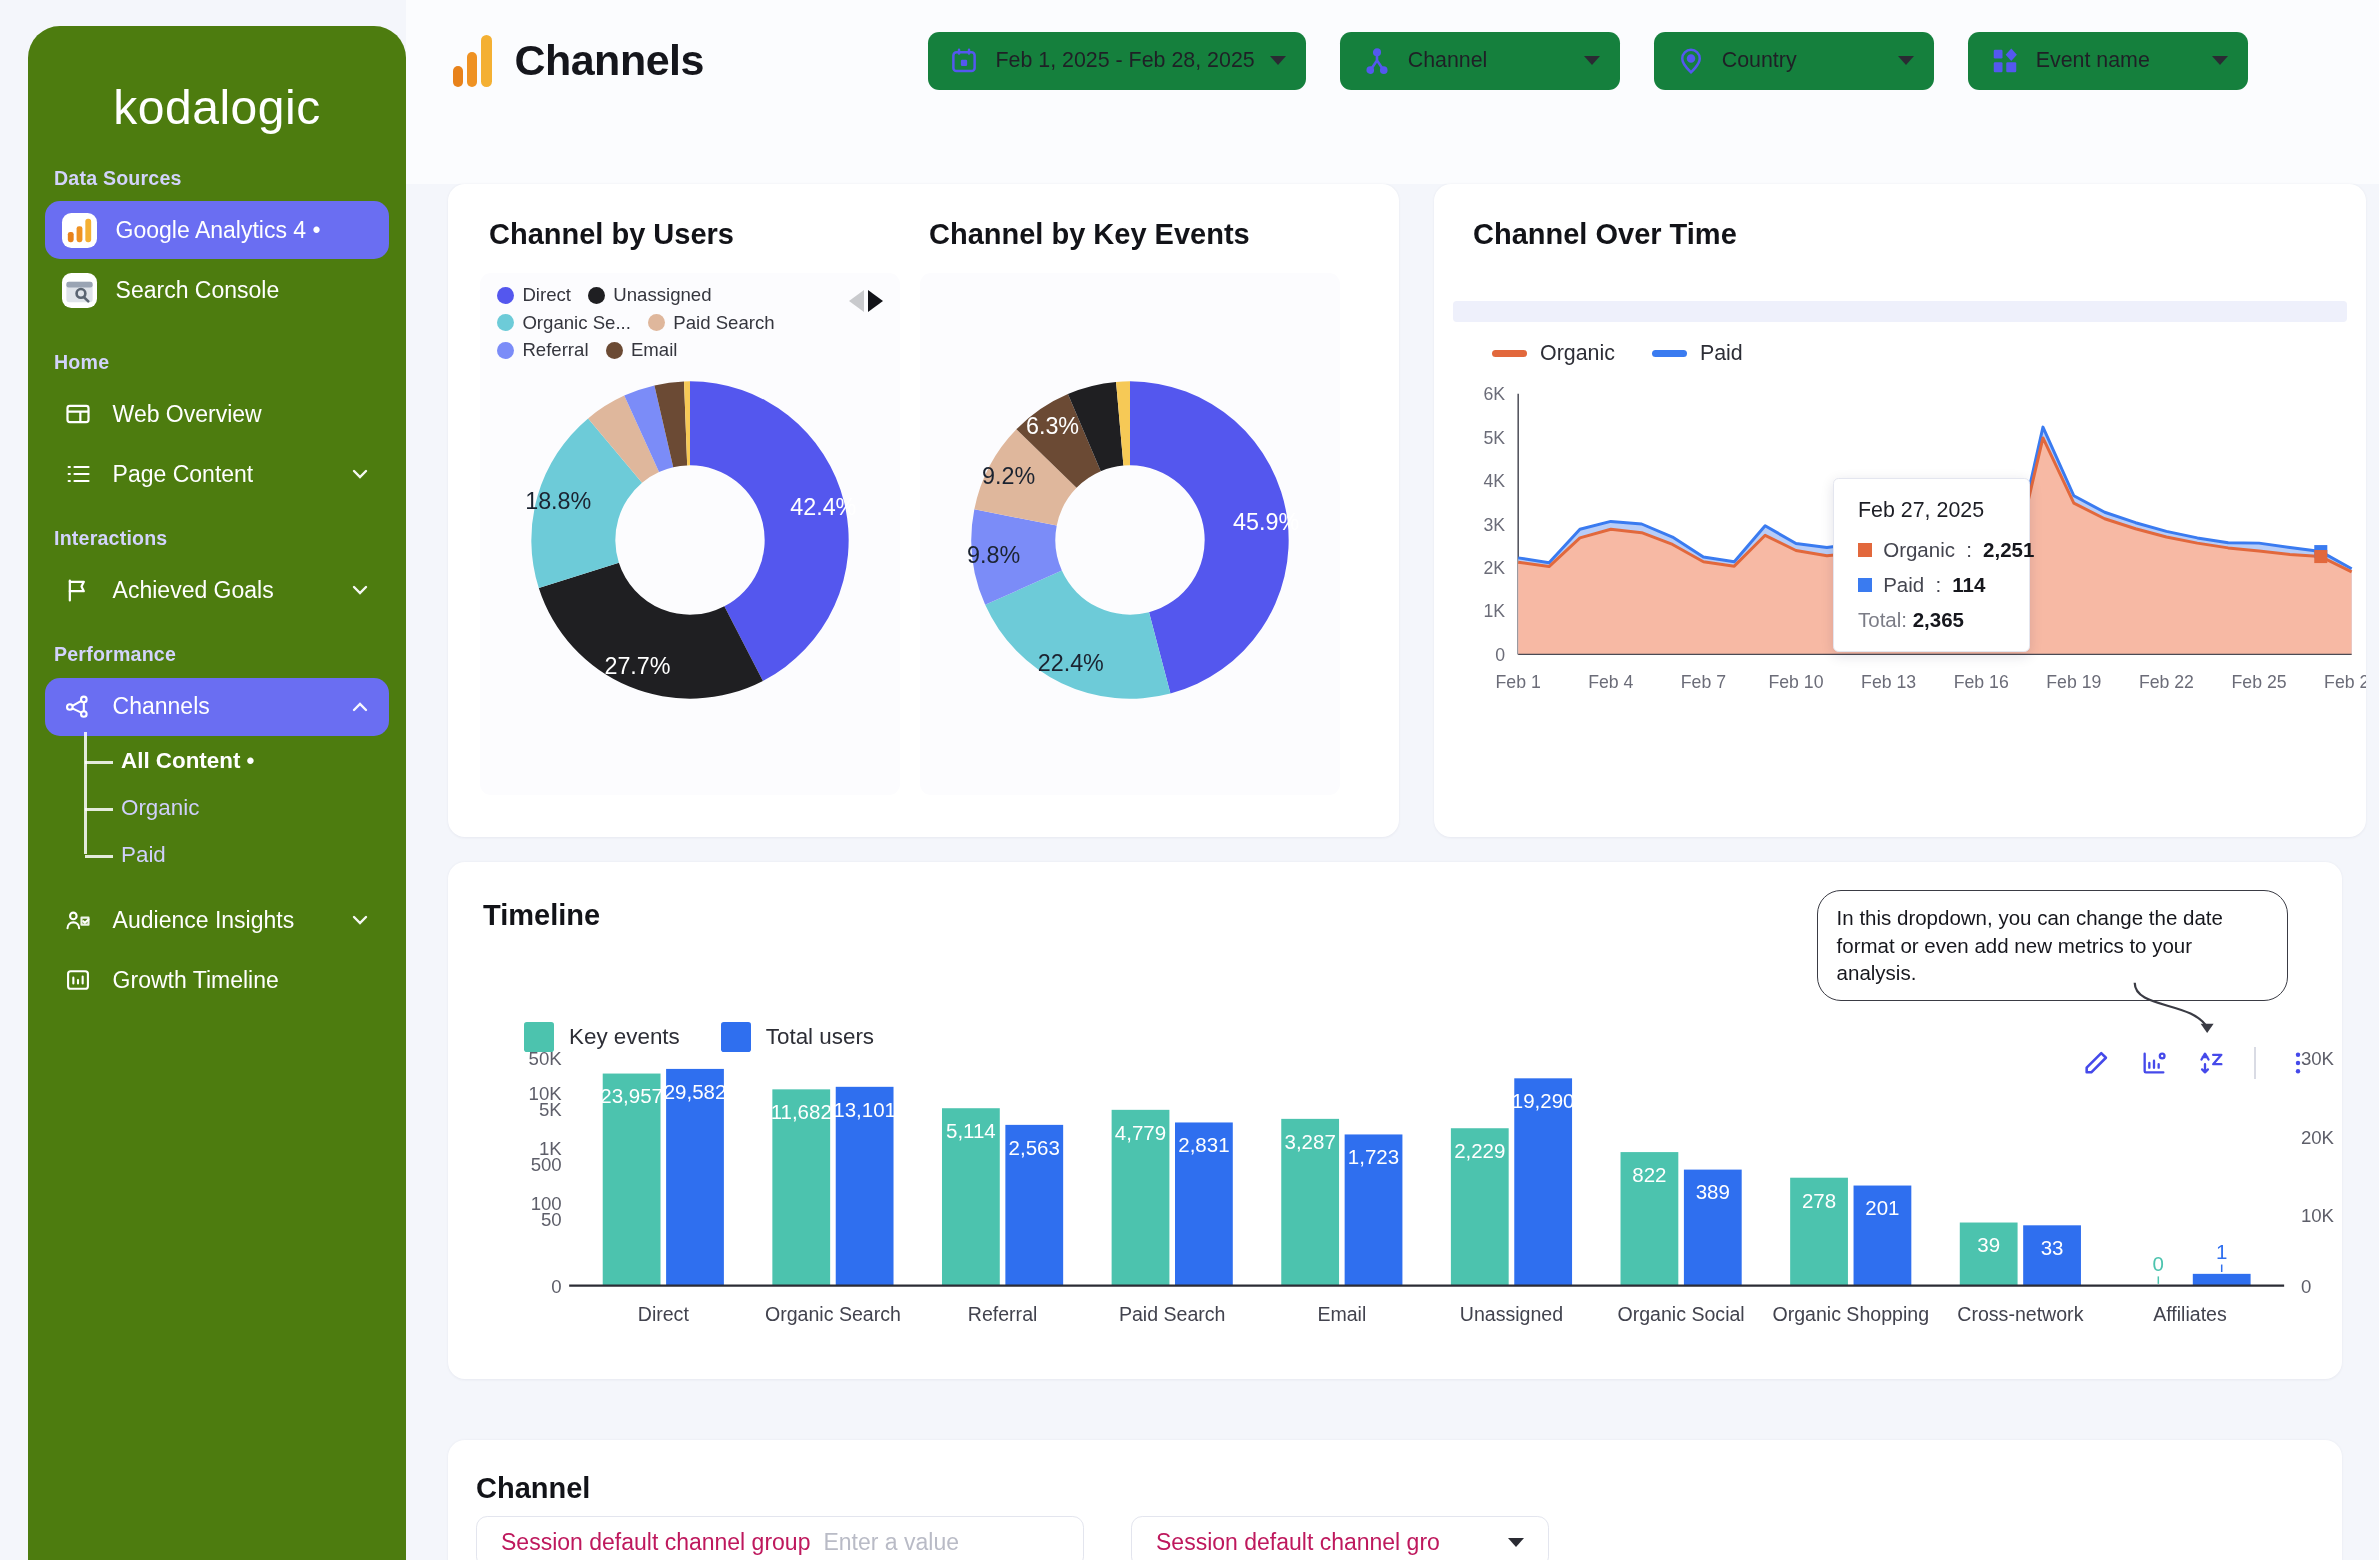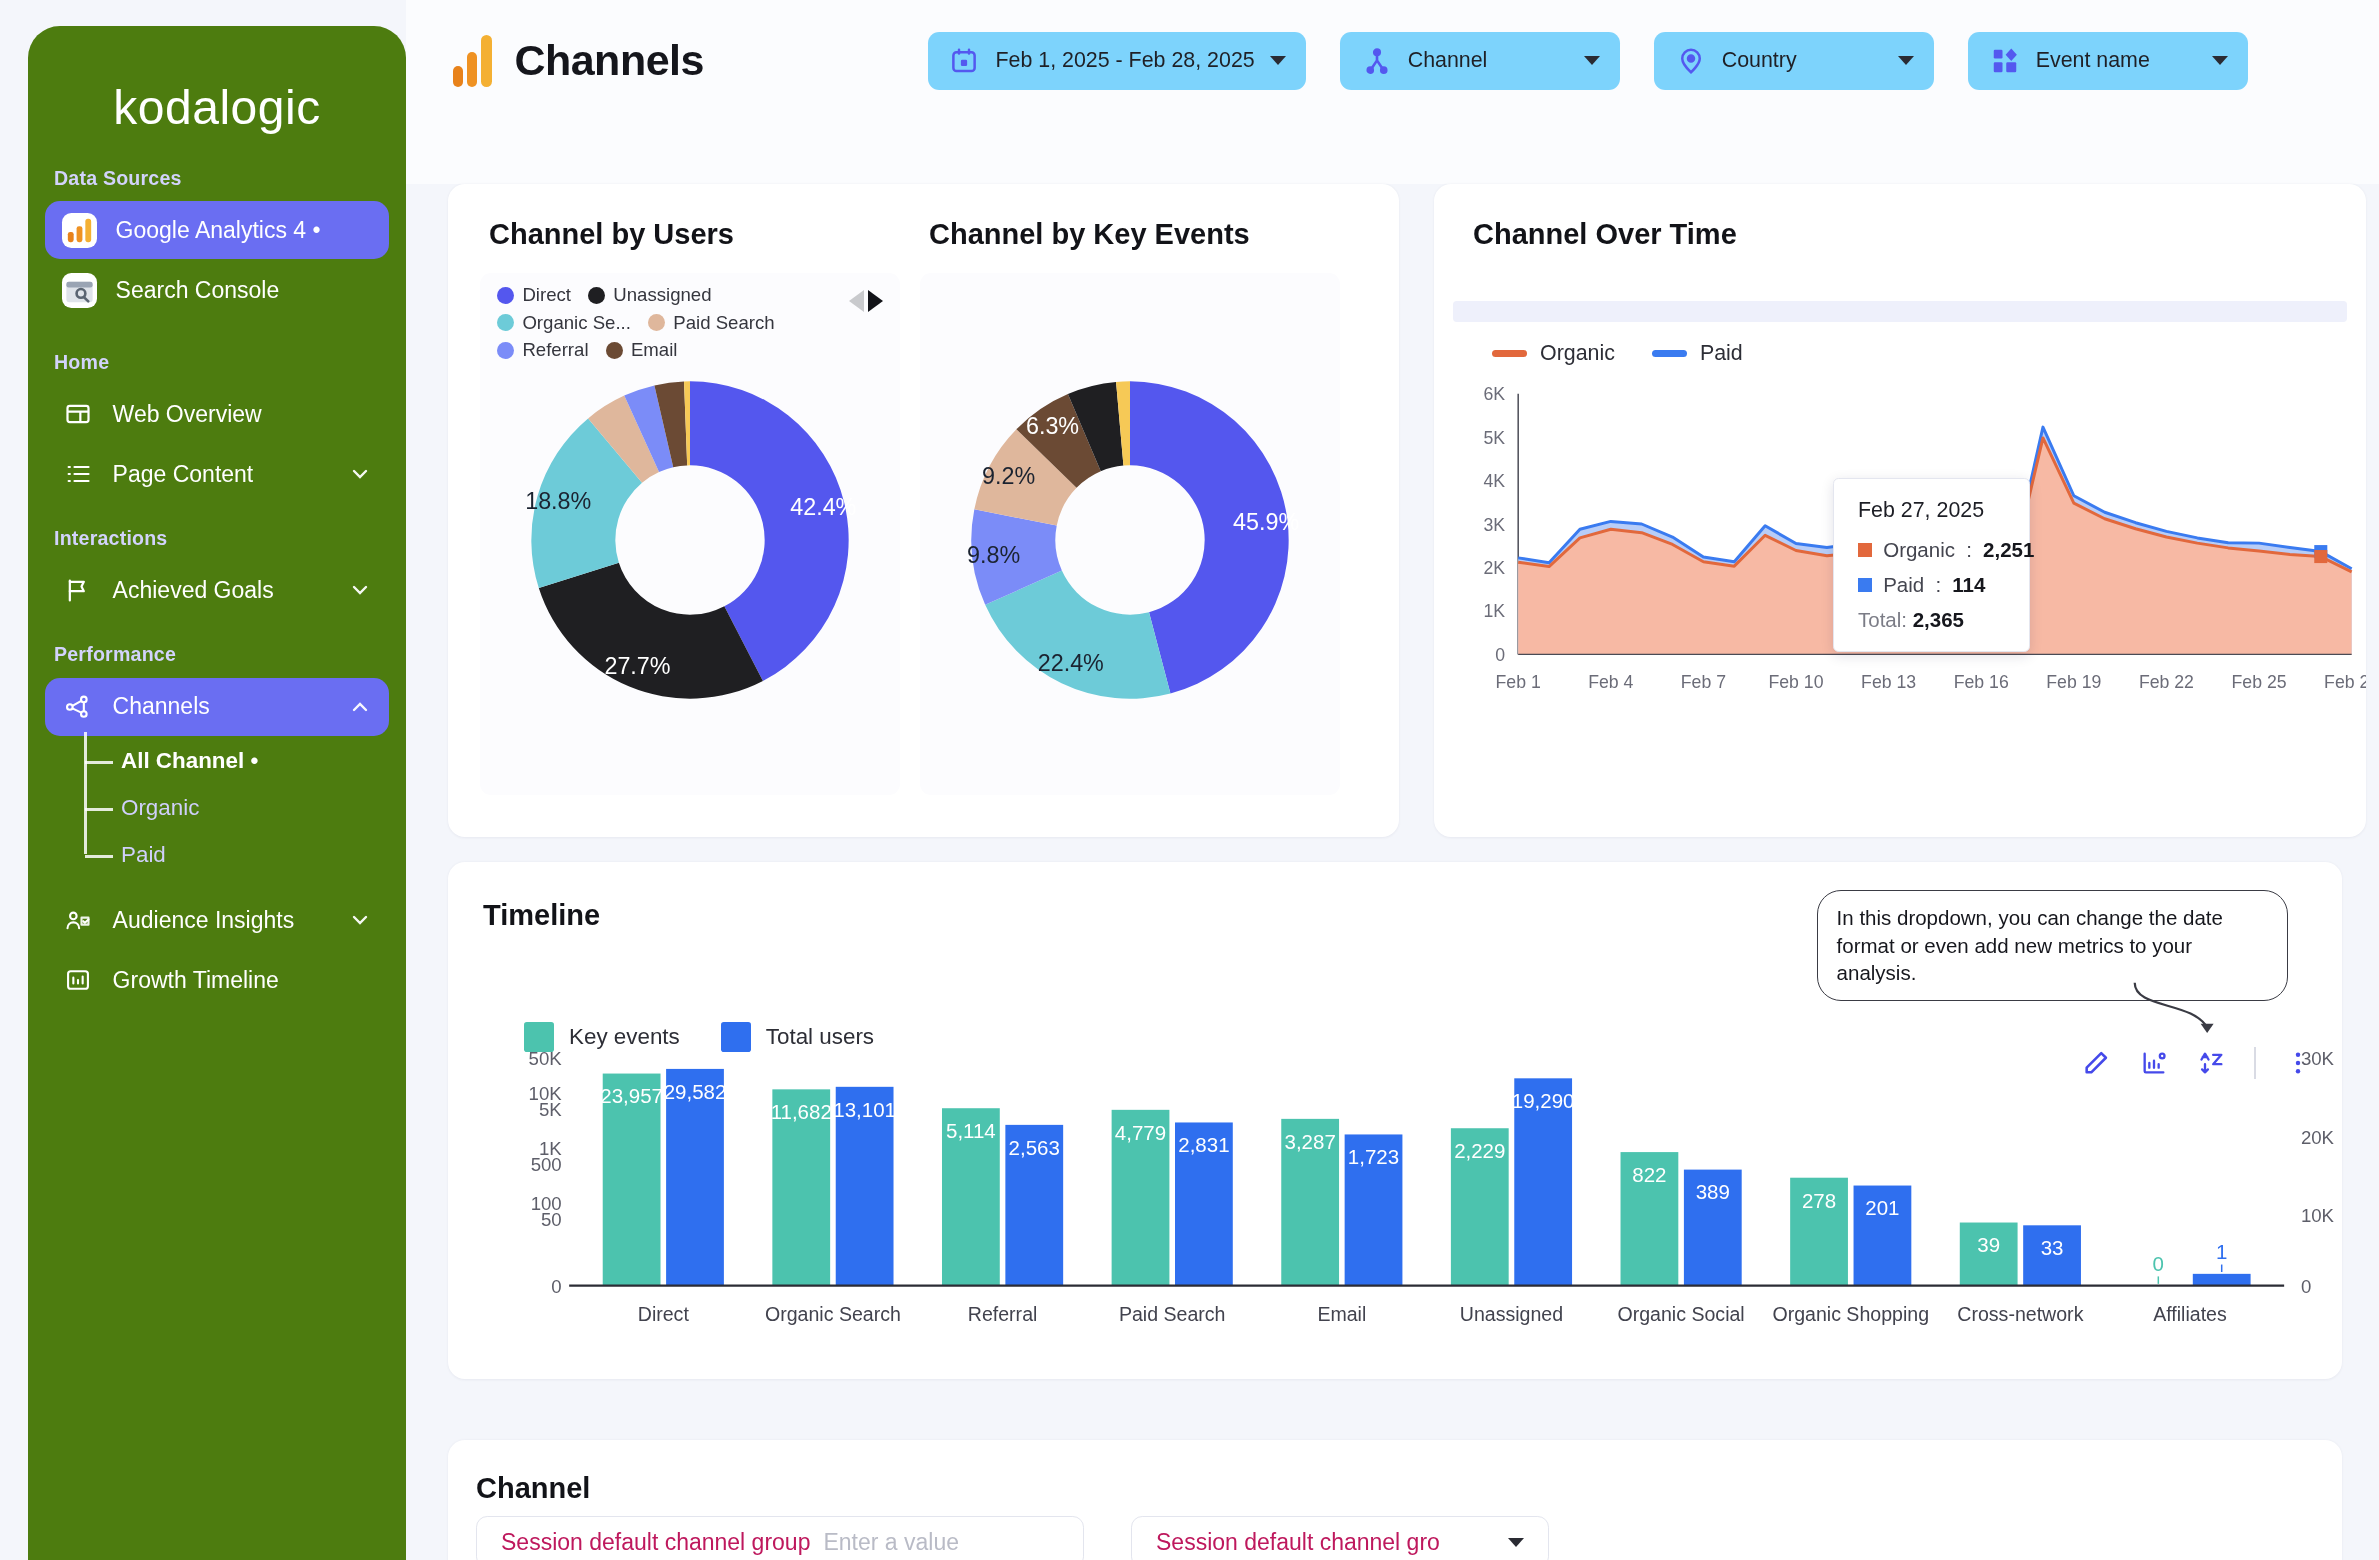--- a/index.html
+++ b/index.html
@@ -71,21 +71,21 @@
   .ga-bar { position: absolute; bottom: 0; border-radius: 5.6px; }
   .ga-b1 { left: 0;  width: 10.3px; height: 20.5px; background: #e8821b; }
   .ga-b2 { left: 14px; width: 10.3px; height: 35px; background: #ef9223; }
   .ga-b3 { left: 28px; width: 11.2px; height: 52px; background: #f4b033; }
   .page-title { font-size: 43px; font-weight: 700; color: #15161c; letter-spacing: -0.5px; }
 
   .filters { display: flex; align-items: center; gap: 34px; margin-left: 224px; }
   .filter {
     display: flex; align-items: center; gap: 15px;
     height: 58px; padding: 0 20.5px; min-width: 280px;
-    background: #7dd3fc; border-radius: 11.2px; cursor: pointer;
+    background: #15803d; border-radius: 11.2px; cursor: pointer;
   }
   .filter .ftext { font-size: 21.4px; color: #1f2026; flex: 1; white-space: nowrap; }
   .caret { width: 0; height: 0; border-left: 8.4px solid transparent;
     border-right: 8.4px solid transparent; border-top: 9.3px solid #2a2b33; }
   .fic { width: 32px; height: 32px; flex: 0 0 32px; display: flex; align-items: center; justify-content: center; }
   .fic svg { width: 30px; height: 30px; }
 
   
   .card { background: #fff; border-radius: 17px; box-shadow: 0 0.9px 2.8px rgba(20,20,60,.06); }
   .card-title { font-size: 29px; font-weight: 700; color: #121318; }
@@ -245,21 +245,21 @@
       <span class="label">Channels</span>
       <span class="chev">
         <svg viewBox="0 0 24 24" fill="none" stroke="#fff" stroke-width="2.4" stroke-linecap="round">
             <path d="M6 15l6-6 6 6"></path>
           </svg>
       </span>
     </div>
 
     <div class="subnav">
       <div class="sub-item bold">
-        <span>All Channel •</span>
+        <span>All Content •</span>
       </div>
       <div class="sub-item">
         <span>Organic</span>
       </div>
       <div class="sub-item">
         <span>Paid</span>
       </div>
     </div>
 
     <div class="nav-item" style="margin-top:13px">

